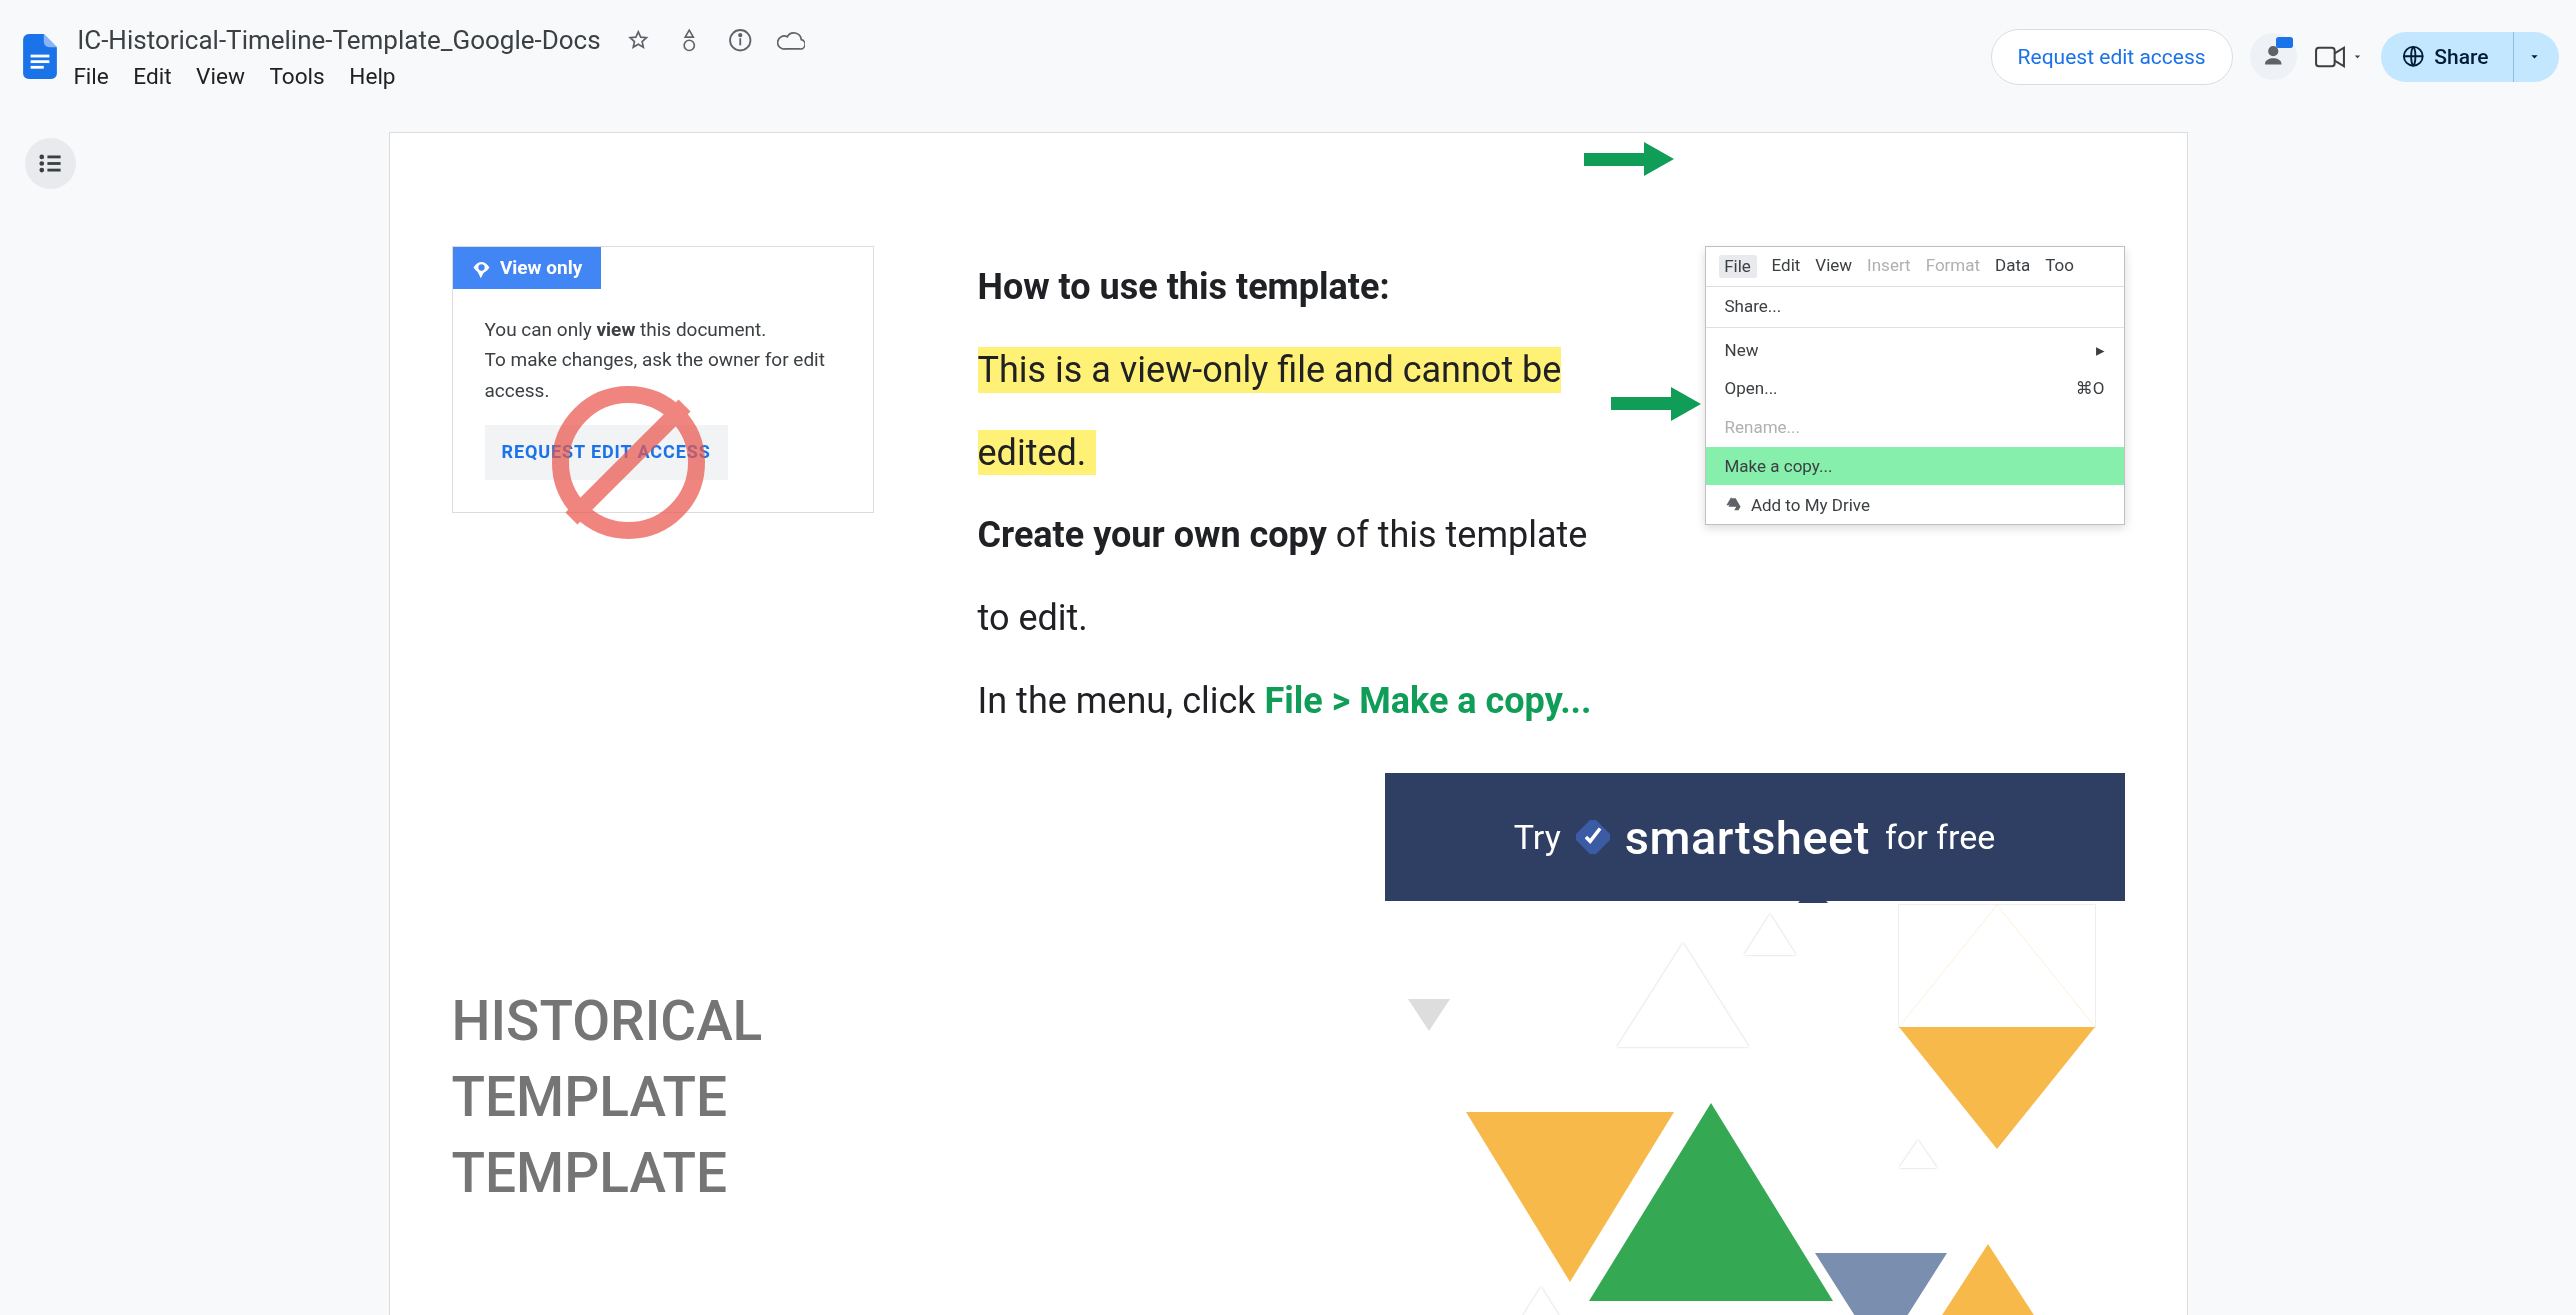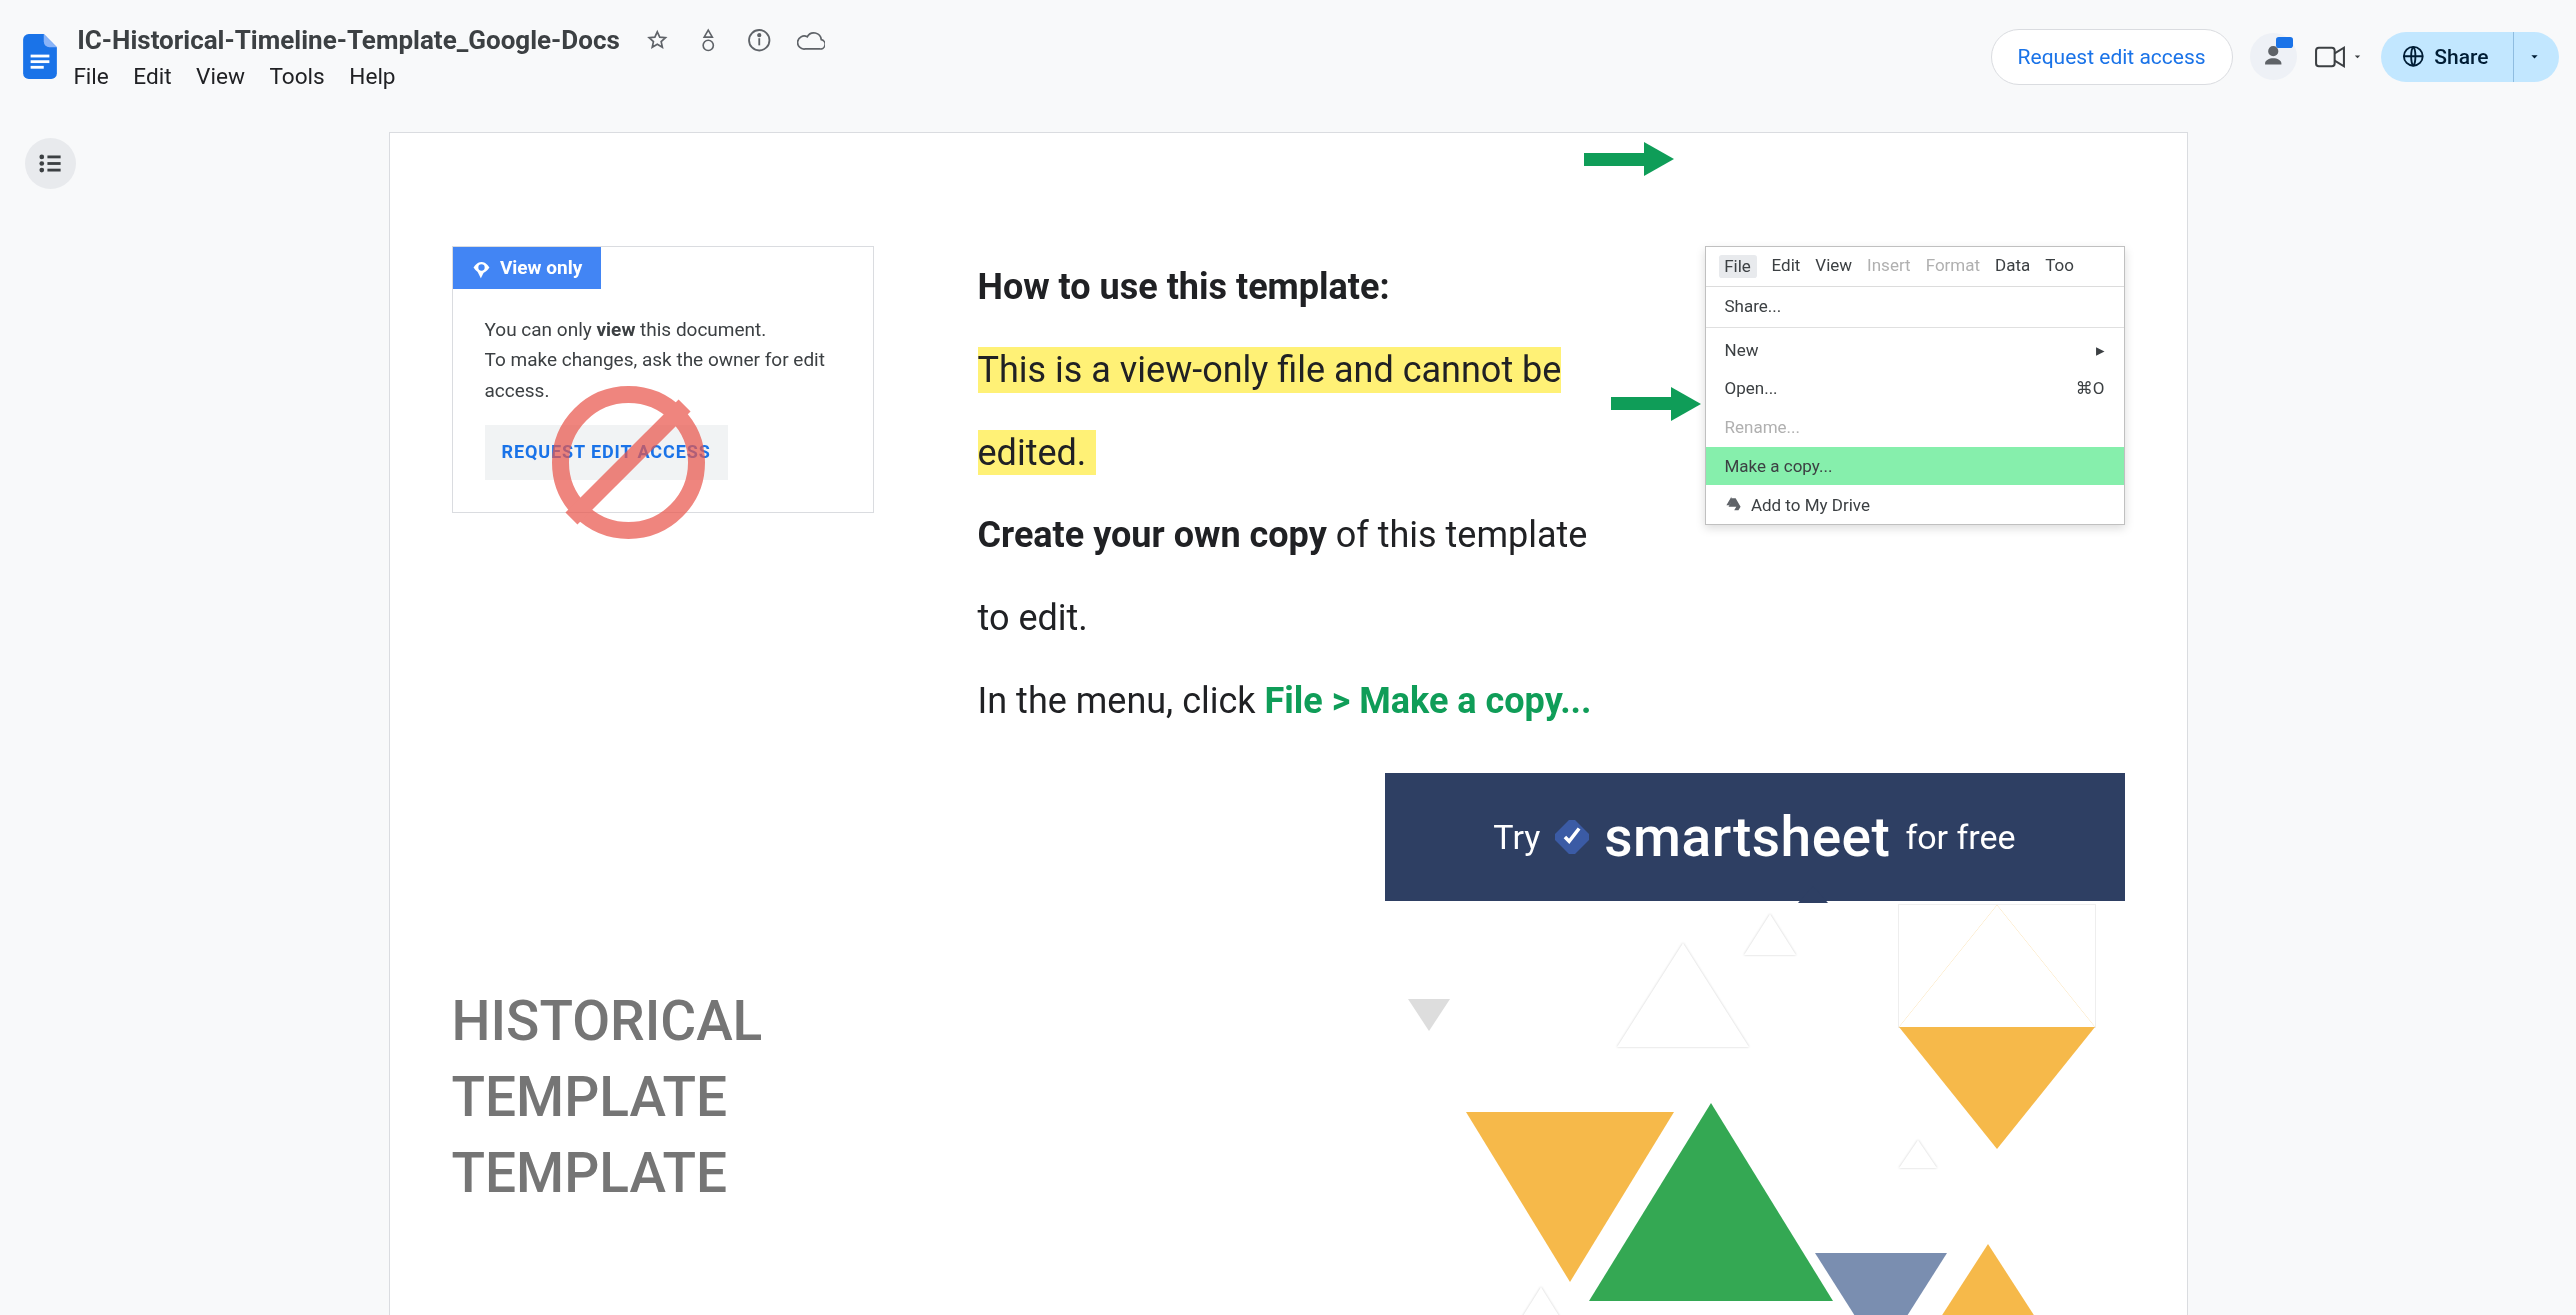--- a/index.html
+++ b/index.html
@@ -32,21 +32,21 @@
   }
   .app-icon {
     width: 45px; height: 55px;
     display: flex; align-items: center; justify-content: center;
     margin-right: 5.7px;
   }
   .title-area { flex: 1 1 auto; }
   .doc-title-row { display: flex; align-items: center; gap: 17px; }
   .doc-title {
     font-size: 26px;
-    font-weight: 700;
+    font-weight: 400;
     color: #3c4043;
     padding: 1.9px 3.8px;
   }
   .icon-btn {
     color: #5f6368;
     display: inline-flex; align-items: center; justify-content: center;
     width: 34px; height: 34px;
     border-radius: 5.7px;
   }
   .menubar {
@@ -452,21 +452,21 @@
         <div class="shaft"></div>
         <div class="head"></div>
       </div>
 
     <div class="ss-banner">
       <span>Try</span>
       <svg width="34" height="34" viewBox="0 0 24 24" fill="#fff">
           <rect x="2" y="2" width="20" height="20" transform="rotate(45 12 12)" fill="#3b5ba5"></rect>
           <path d="M7 12l3 3 7-9" stroke="#fff" stroke-width="2.5" fill="none"></path>
         </svg>
-      <span class="brand" style="font-size:55px;">smartsheet</span>
+      <span class="brand" style="font-size:47px;">smartsheet</span>
       <span>for free</span>
     </div>
     <div class="ss-caret"></div>
 
     <div class="tri-art">
 
       <span class="tri up" style="left:527px; top:0;   border-left-width:98px; border-right-width:98px; border-bottom:122px solid #fff; filter:drop-shadow(0 0 0 #f6b94a); outline:0.9px solid #eee;"></span>
       <span class="tri dn" style="left:527px; top:122px; border-left-width:98px; border-right-width:98px; border-top:122px solid #f6b94a;"></span>
 
       <span class="tri up" style="left:217px; top:198px; border-left-width:122px; border-right-width:122px; border-bottom:198px solid #34a853;"></span>

